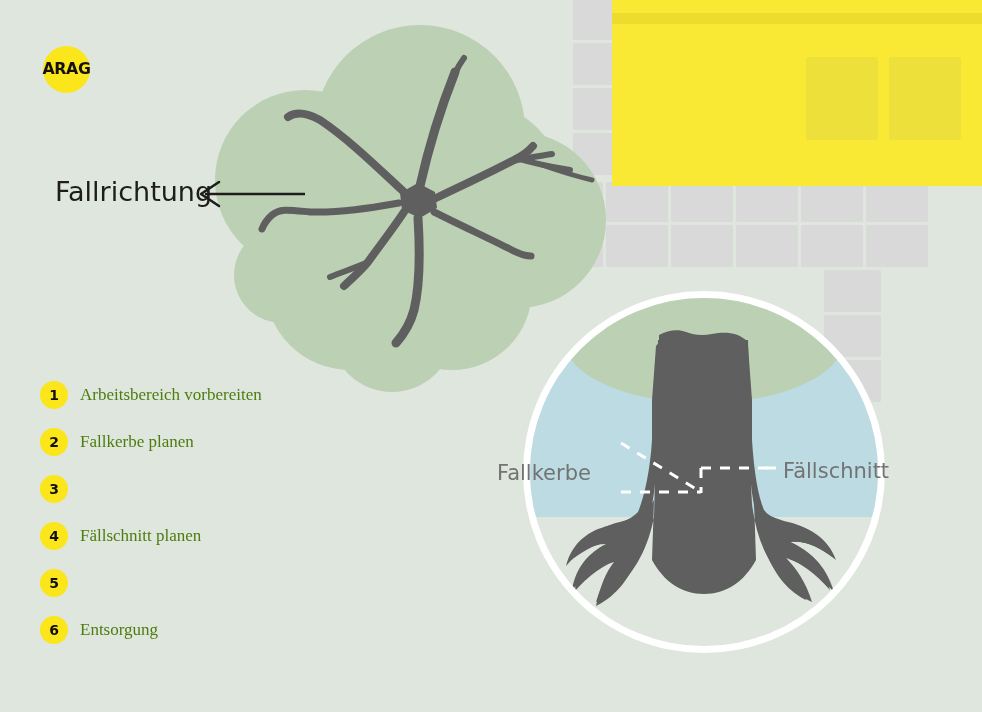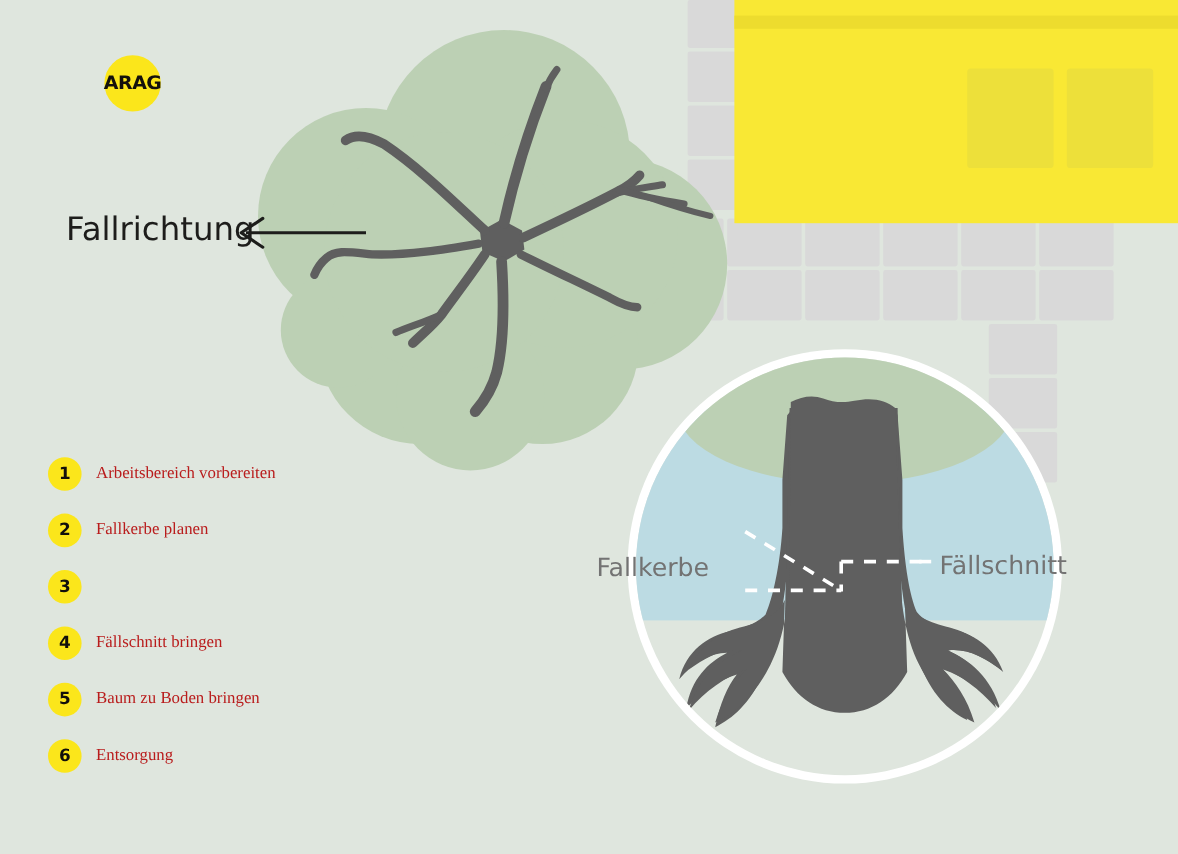--- a/index.html
+++ b/index.html
@@ -32,21 +32,20 @@
     position: absolute;
     left: 43px;
     top: 46px;
     width: 47px;
     height: 47px;
     border-radius: 50%;
     background: #fbe61b;
     display: flex;
     align-items: center;
     justify-content: center;
-    margin-left: 44px;
   }
   .logo-text {
     font-family: "DejaVu Sans", sans-serif;
     font-weight: 700;
     font-size: 15.5px;
     letter-spacing: -0.4px;
     color: #14110c;
     line-height: 1;
     transform: scaleX(1.02);
   }
@@ -84,22 +83,22 @@
     align-items: center;
     justify-content: center;
     font-family: "DejaVu Sans", sans-serif;
     font-weight: 700;
     font-size: 14px;
     color: #12100b;
     margin-right: 12px;
   }
   .step-text {
     font-family: "Liberation Serif", "DejaVu Serif", serif;
-    font-size: 14px;
-    color: #b91c1c;
+    font-size: 17px;
+    color: #4d7c0f;
     white-space: nowrap;
   }
 
   
   .inset-label {
     position: absolute;
     font-family: "DejaVu Sans", sans-serif;
     font-size: 21px;
     color: #737373;
     white-space: nowrap;
@@ -292,25 +291,24 @@
     </div>
     <div class="step">
       <span class="step-badge">2</span>
       <span class="step-text">Fallkerbe planen</span>
     </div>
     <div class="step">
       <span class="step-badge">3</span>
     </div>
     <div class="step">
       <span class="step-badge">4</span>
-      <span class="step-text">Fällschnitt bringen</span>
+      <span class="step-text">Fällschnitt planen</span>
     </div>
     <div class="step">
       <span class="step-badge">5</span>
-      <span class="step-text">Baum zu Boden bringen</span>
     </div>
     <div class="step">
       <span class="step-badge">6</span>
       <span class="step-text">Entsorgung</span>
     </div>
   </div>
 
   <div class="inset-label label-fallkerbe">Fallkerbe</div>
   <div class="inset-label label-faellschnitt">Fällschnitt</div>
 

